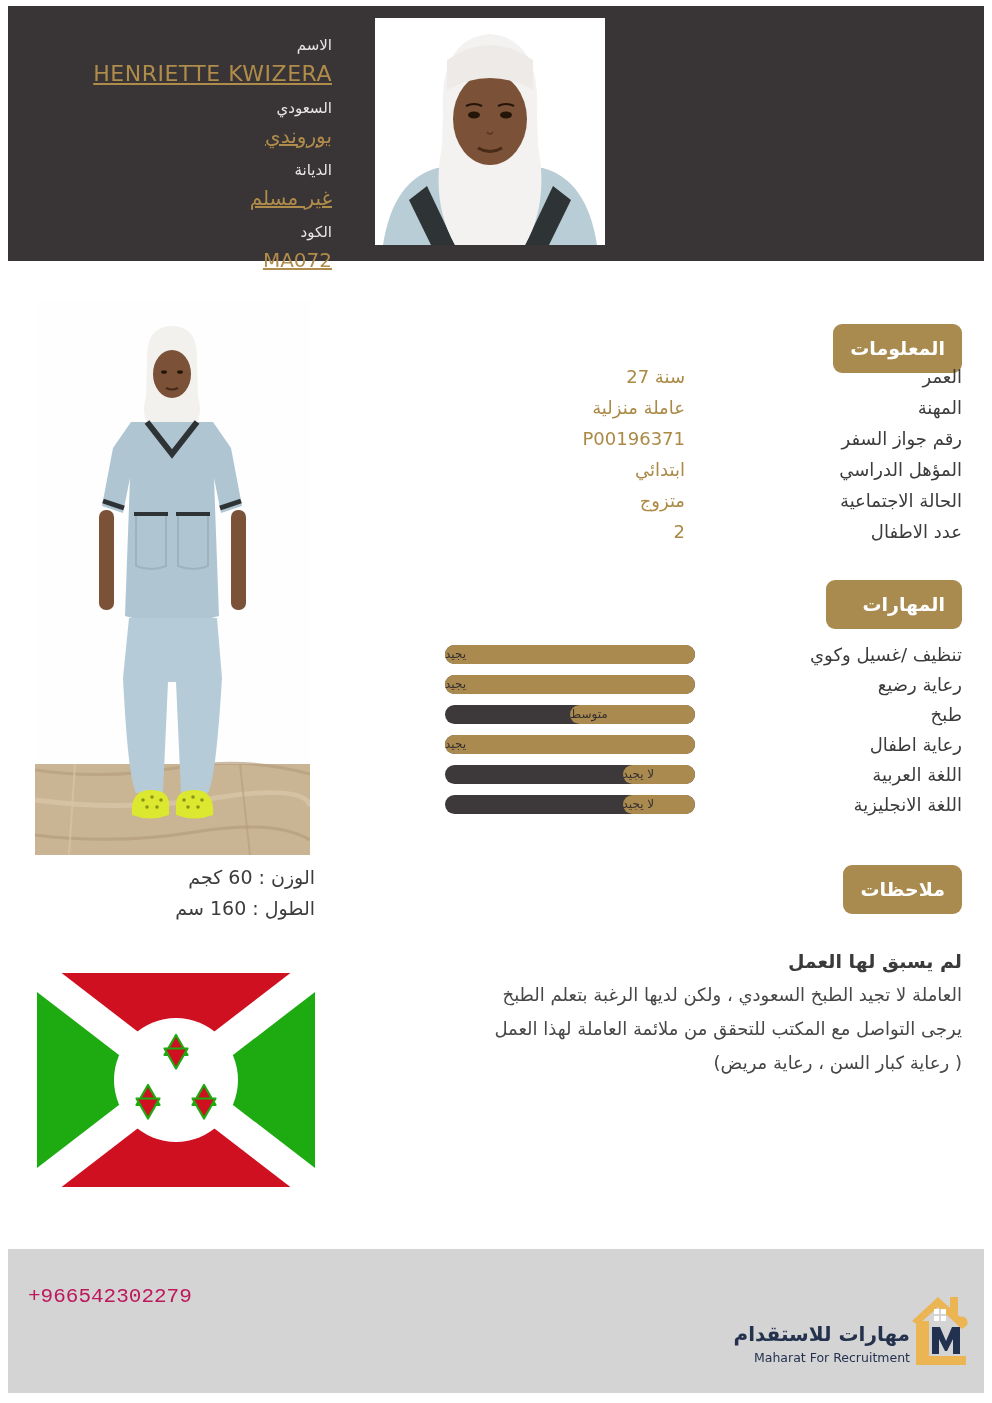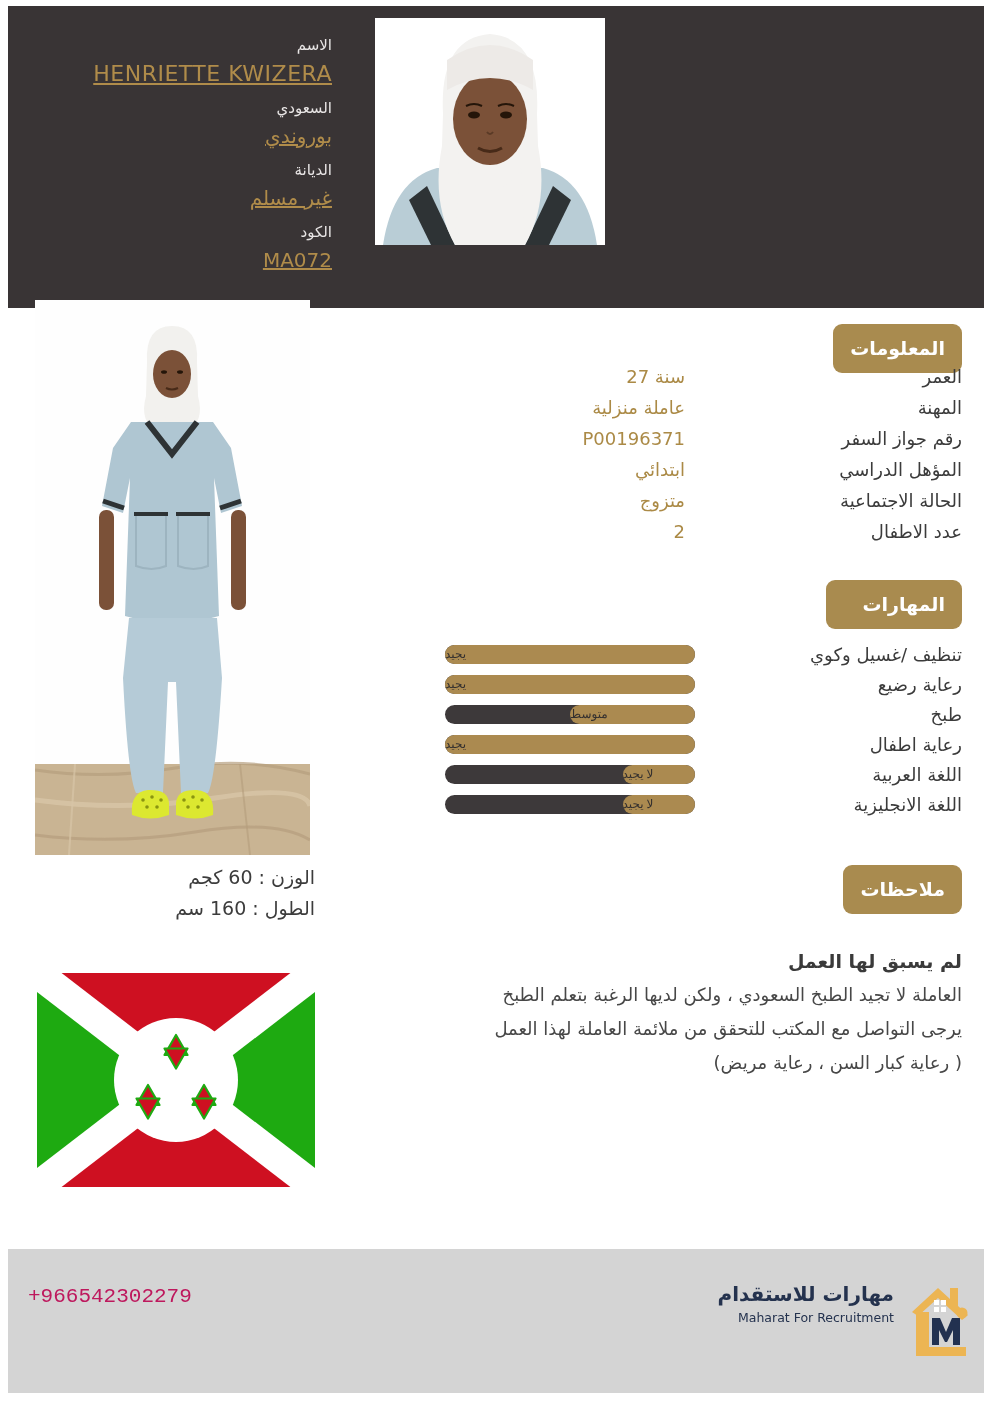--- a/index.html
+++ b/index.html
@@ -1,21 +1,21 @@
 <!DOCTYPE html>
 <html lang="ar"><head>
 <meta charset="utf-8">
 <style>
   * { margin:0; padding:0; box-sizing:border-box; }
   html,body { background:#ffffff; }
   body { font-family:"DejaVu Sans", sans-serif; }
   .page { position:relative; width:992px; height:1403px; background:#ffffff; overflow:hidden; margin:0 auto; }
 
   
-  .topbar { position:absolute; left:8px; top:6px; width:976px; height:302px; background:#393435; }
+  .topbar { position:absolute; left:8px; top:6px; width:976px; height:255px; background:#393435; }
   .header-fields { position:absolute; left:12px; top:30px; width:312px; direction:rtl; text-align:right; }
   .hf-label { color:#e9e6e6; font-size:15px; margin-bottom:7px; }
   .hf-value { color:#b08c4a; font-size:20px; margin-bottom:13px;text-decoration:underline; }
   .hf-name  { font-size:22px; letter-spacing:.5px; direction:ltr; }
   .portrait { position:absolute; left:367px; top:12px; width:230px; height:227px; background:#ffffff; }
 
   
   .badge { position:absolute; right:30px; display:inline-block; background:#a98b4f; color:#fff;
            font-weight:bold; font-size:19px; padding:13px 17px 14px; border-radius:9px; direction:rtl; }
   .badge-info  { top:300px;margin-top:24px; }
@@ -27,42 +27,42 @@
   .info-row  { position:relative; height:31px; }
   .info-label { position:absolute; right:0; top:2px; font-size:18px; color:#3b3b3b; }
   .info-value { position:absolute; left:0; top:2px; width:255px; text-align:right; direction:ltr;
                 font-size:18px; color:#ab8a46; }
 
   
   .skill-rows { position:absolute; top:641px; right:30px; width:532px; direction:rtl; }
   .skill-row  { position:relative; height:30px; }
   .skill-label { position:absolute; right:0; top:3px; font-size:18px; color:#3b3b3b; }
   .skill-bar { position:absolute; left:15px; top:4px; width:250px; height:19px; background:#3d393a;
-               border-radius:10px; direction:ltr;font-family:Liberation Serif, serif; }
+               border-radius:10px; direction:ltr; }
   .skill-fill { position:absolute; right:0; top:0; height:19px; background:#ab8a50; border-radius:10px;
                 display:flex; align-items:center; }
   .skill-level { font-size:12px; color:#34302f; padding-right:12px; white-space:nowrap; direction:rtl;
                  line-height:19px; }
 
   
   .notes { position:absolute; top:944px; right:30px; width:540px; direction:rtl; text-align:right; }
   .notes-heading { font-size:19px; font-weight:bold; color:#3a3a3a; line-height:34px; }
   .notes-line { font-size:18px; color:#474747; line-height:34px; }
 
   
   .standing-photo { position:absolute; left:35px; top:300px; width:275px; height:555px; }
   .measures { position:absolute; left:35px; top:862px; width:280px; direction:rtl; text-align:right; }
   .measure-line { font-size:19px; color:#3c3c3c; line-height:31px; }
   .flag { position:absolute; left:37px; top:973px; width:278px; height:214px; }
 
   
   .footerbar { position:absolute; left:8px; top:1249px; width:976px; height:144px; background:#d4d4d4; }
   .foot-phone { position:absolute; left:20px; top:36px; font-size:21px; color:#be185d; text-decoration:none;font-family:Liberation Mono, monospace; }
   .foot-url   { position:absolute; left:20px; top:82px; font-size:21px; color:#3b3b3b; text-decoration:none; }
-  .logo { position:absolute; right:14px; top:33px; display:flex; align-items:flex-start; gap:16px; }
+  .logo { position:absolute; right:14px; top:42px; display:flex; align-items:flex-end; gap:0; }
   .logo-texts { text-align:right; }
   .logo-ar { font-size:20px; font-weight:bold; color:#24324e; direction:rtl; }
   .logo-en { font-size:12.5px; color:#24324e; margin-top:4px; white-space:nowrap; }
 </style>
 </head>
 <body>
 
 <div class="page">
 
   <header class="topbar">

